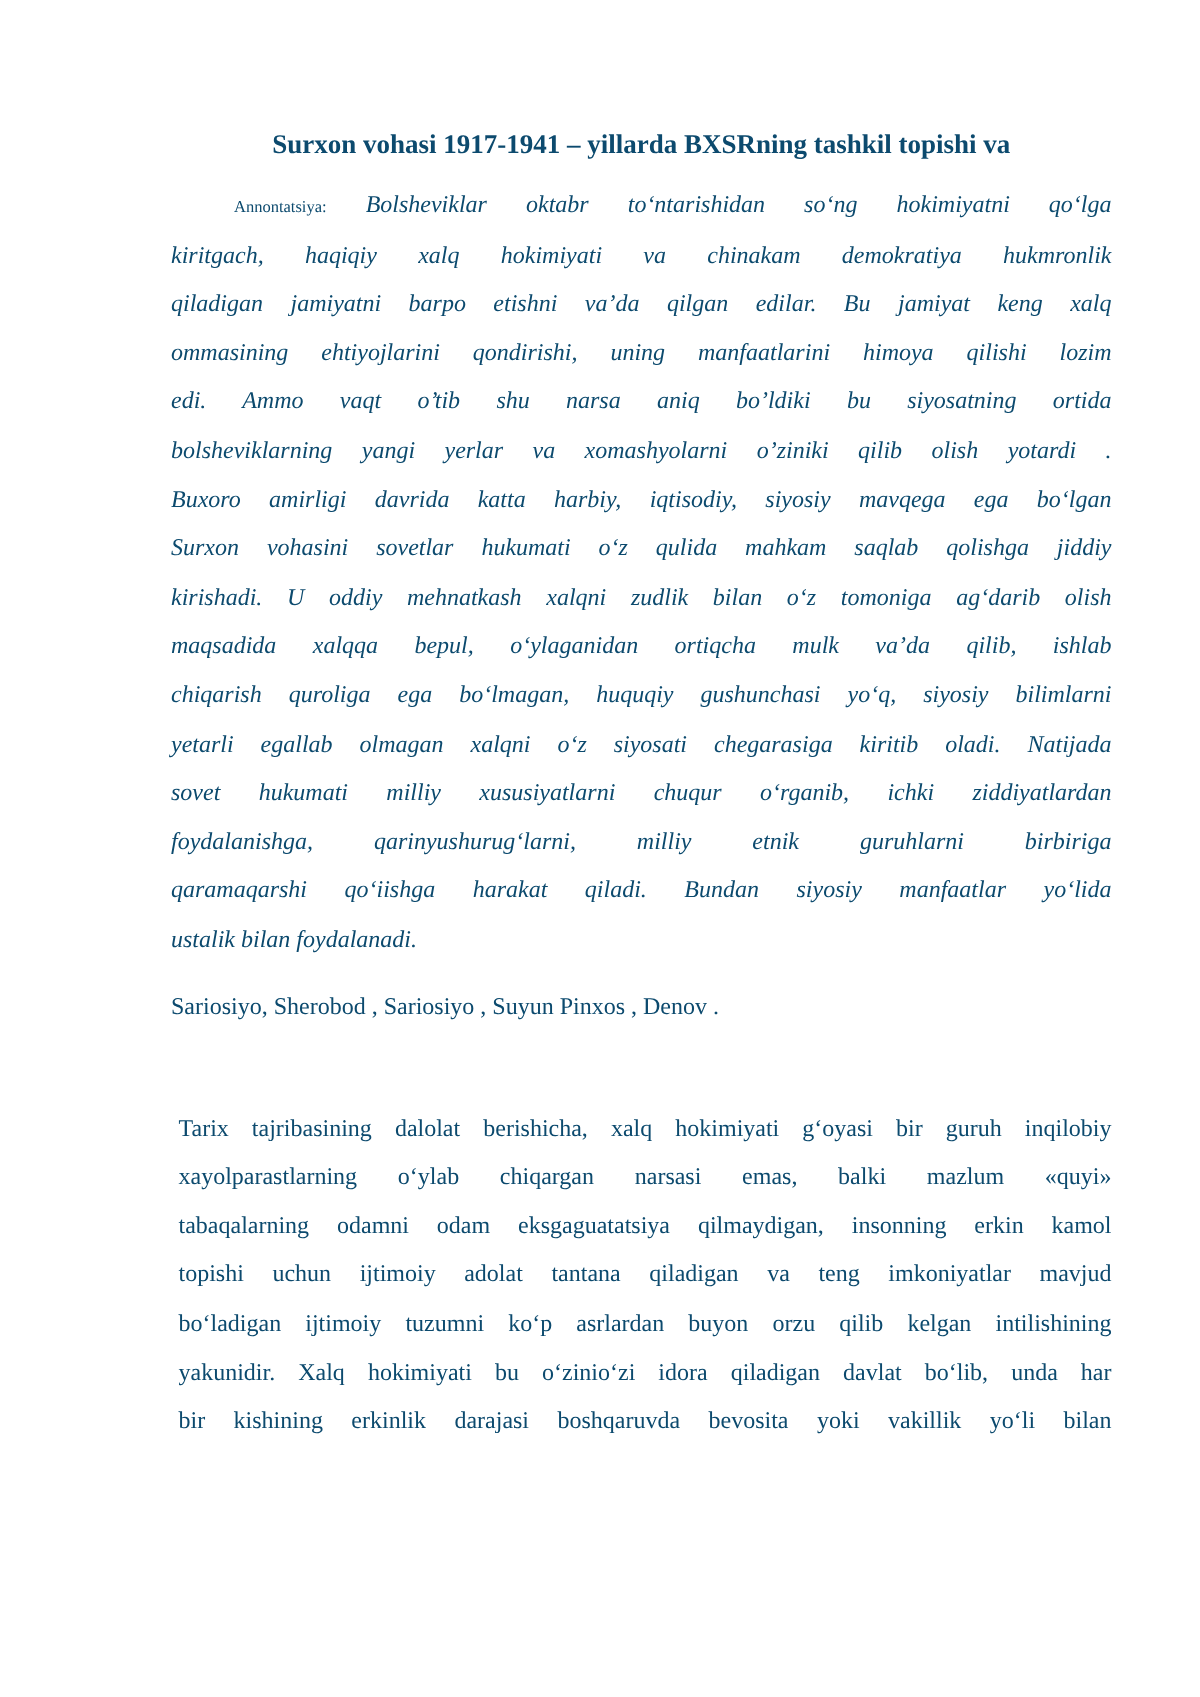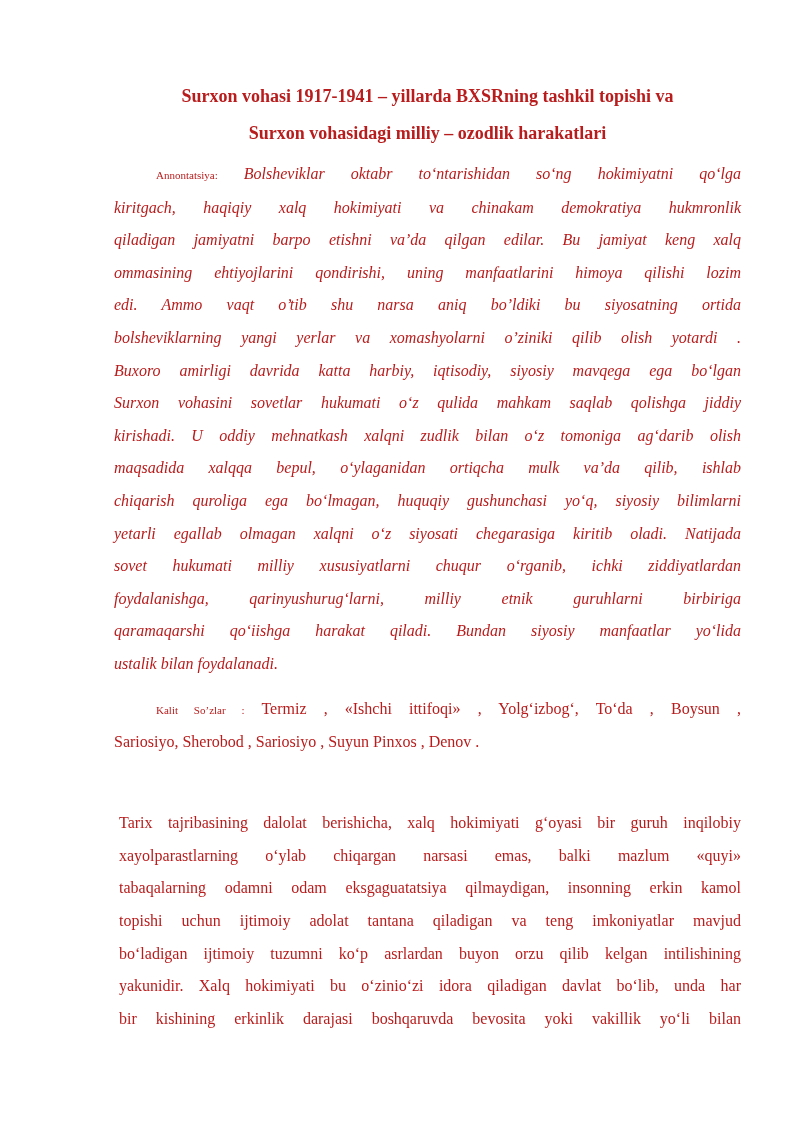--- a/index.html
+++ b/index.html
@@ -7,21 +7,21 @@
   body {
     width: 800px;
     height: 1131px;
     background: #ffffff;
     overflow: hidden;
   }
   .page {
     width: 800px;
     height: 1131px;
     background: #ffffff;
-    color: #b91c1c;
+    color: #0c4a6e;
     font-family: "Liberation Serif", "DejaVu Serif", serif;
     padding: 78px 59px 0 114px;
   }
   .doc-title {
     margin: 0 0 6px 0;
     font-size: 18px;
     font-weight: bold;
     line-height: 37px;
     text-align: center;
   }
@@ -52,31 +52,29 @@
   }
   .indent-sm { text-indent: 5px; margin-left: 36px; }
 </style>
 </head>
 <body>
 
 <div class="page">
 
   <h1 class="doc-title">
     <span class="title-line">Surxon vohasi 1917-1941 – yillarda BXSRning tashkil topishi va</span>
-    <span class="title-line">Surxon vohasidagi milliy – ozodlik harakatlari</span>
   </h1>
 
   <div class="para annotation-para">
     <span class="jline"><b class="lead-label">Annontatsiya:</b> <i class="ital">Bolsheviklar oktabr to‘ntarishidan so‘ng hokimiyatni qo‘lga</i></span>
     <span><span class="jline ital">kiritgach, haqiqiy xalq hokimiyati va chinakam demokratiya hukmronlik</span><span class="jline ital">qiladigan jamiyatni barpo etishni va’da qilgan edilar. Bu jamiyat keng xalq</span><span class="jline ital">ommasining ehtiyojlarini qondirishi, uning manfaatlarini himoya qilishi lozim</span><span class="jline ital">edi. Ammo vaqt o’tib shu narsa aniq bo’ldiki bu siyosatning ortida</span><span class="jline ital">bolsheviklarning yangi yerlar va xomashyolarni o’ziniki qilib olish yotardi .</span><span class="jline ital">Buxoro amirligi davrida katta harbiy, iqtisodiy, siyosiy mavqega ega bo‘lgan</span><span class="jline ital">Surxon vohasini sovetlar hukumati o‘z qulida mahkam saqlab qolishga jiddiy</span><span class="jline ital">kirishadi. U oddiy mehnatkash xalqni zudlik bilan o‘z tomoniga ag‘darib olish</span><span class="jline ital">maqsadida xalqqa bepul, o‘ylaganidan ortiqcha mulk va’da qilib, ishlab</span><span class="jline ital">chiqarish quroliga ega bo‘lmagan, huquqiy gushunchasi yo‘q, siyosiy bilimlarni</span><span class="jline ital">yetarli egallab olmagan xalqni o‘z siyosati chegarasiga kiritib oladi. Natijada</span><span class="jline ital">sovet hukumati milliy xususiyatlarni chuqur o‘rganib, ichki ziddiyatlardan</span><span class="jline ital">foydalanishga, qarinyushurug‘larni, milliy etnik guruhlarni birbiriga</span><span class="jline ital">qaramaqarshi qo‘iishga harakat qiladi. Bundan siyosiy manfaatlar yo‘lida</span></span>
     <span class="lastline ital">ustalik bilan foydalanadi.</span>
   </div>
 
   <div class="para keywords-para">
-    <span class="jline"><b class="lead-label">Kalit So’zlar :</b> <span>Termiz , «Ishchi ittifoqi» , Yolg‘izbog‘, To‘da , Boysun ,</span></span>
     <span class="lastline">Sariosiyo, Sherobod , Sariosiyo , Suyun Pinxos , Denov .</span>
   </div>
 
   <div class="para body-para">
     <span class="indent-sm"><span class="jline">Tarix tajribasining dalolat berishicha, xalq hokimiyati g‘oyasi bir guruh inqilobiy</span><span class="jline">xayolparastlarning o‘ylab chiqargan narsasi emas, balki mazlum «quyi»</span><span class="jline">tabaqalarning odamni odam eksgaguatatsiya qilmaydigan, insonning erkin kamol</span><span class="jline">topishi uchun ijtimoiy adolat tantana qiladigan va teng imkoniyatlar mavjud</span><span class="jline">bo‘ladigan ijtimoiy tuzumni ko‘p asrlardan buyon orzu qilib kelgan intilishining</span><span class="jline">yakunidir. Xalq hokimiyati bu o‘zinio‘zi idora qiladigan davlat bo‘lib, unda har</span><span class="jline">bir kishining erkinlik darajasi boshqaruvda bevosita yoki vakillik yo‘li bilan</span></span>
   </div>
 
 </div>
 
 </body></html>

